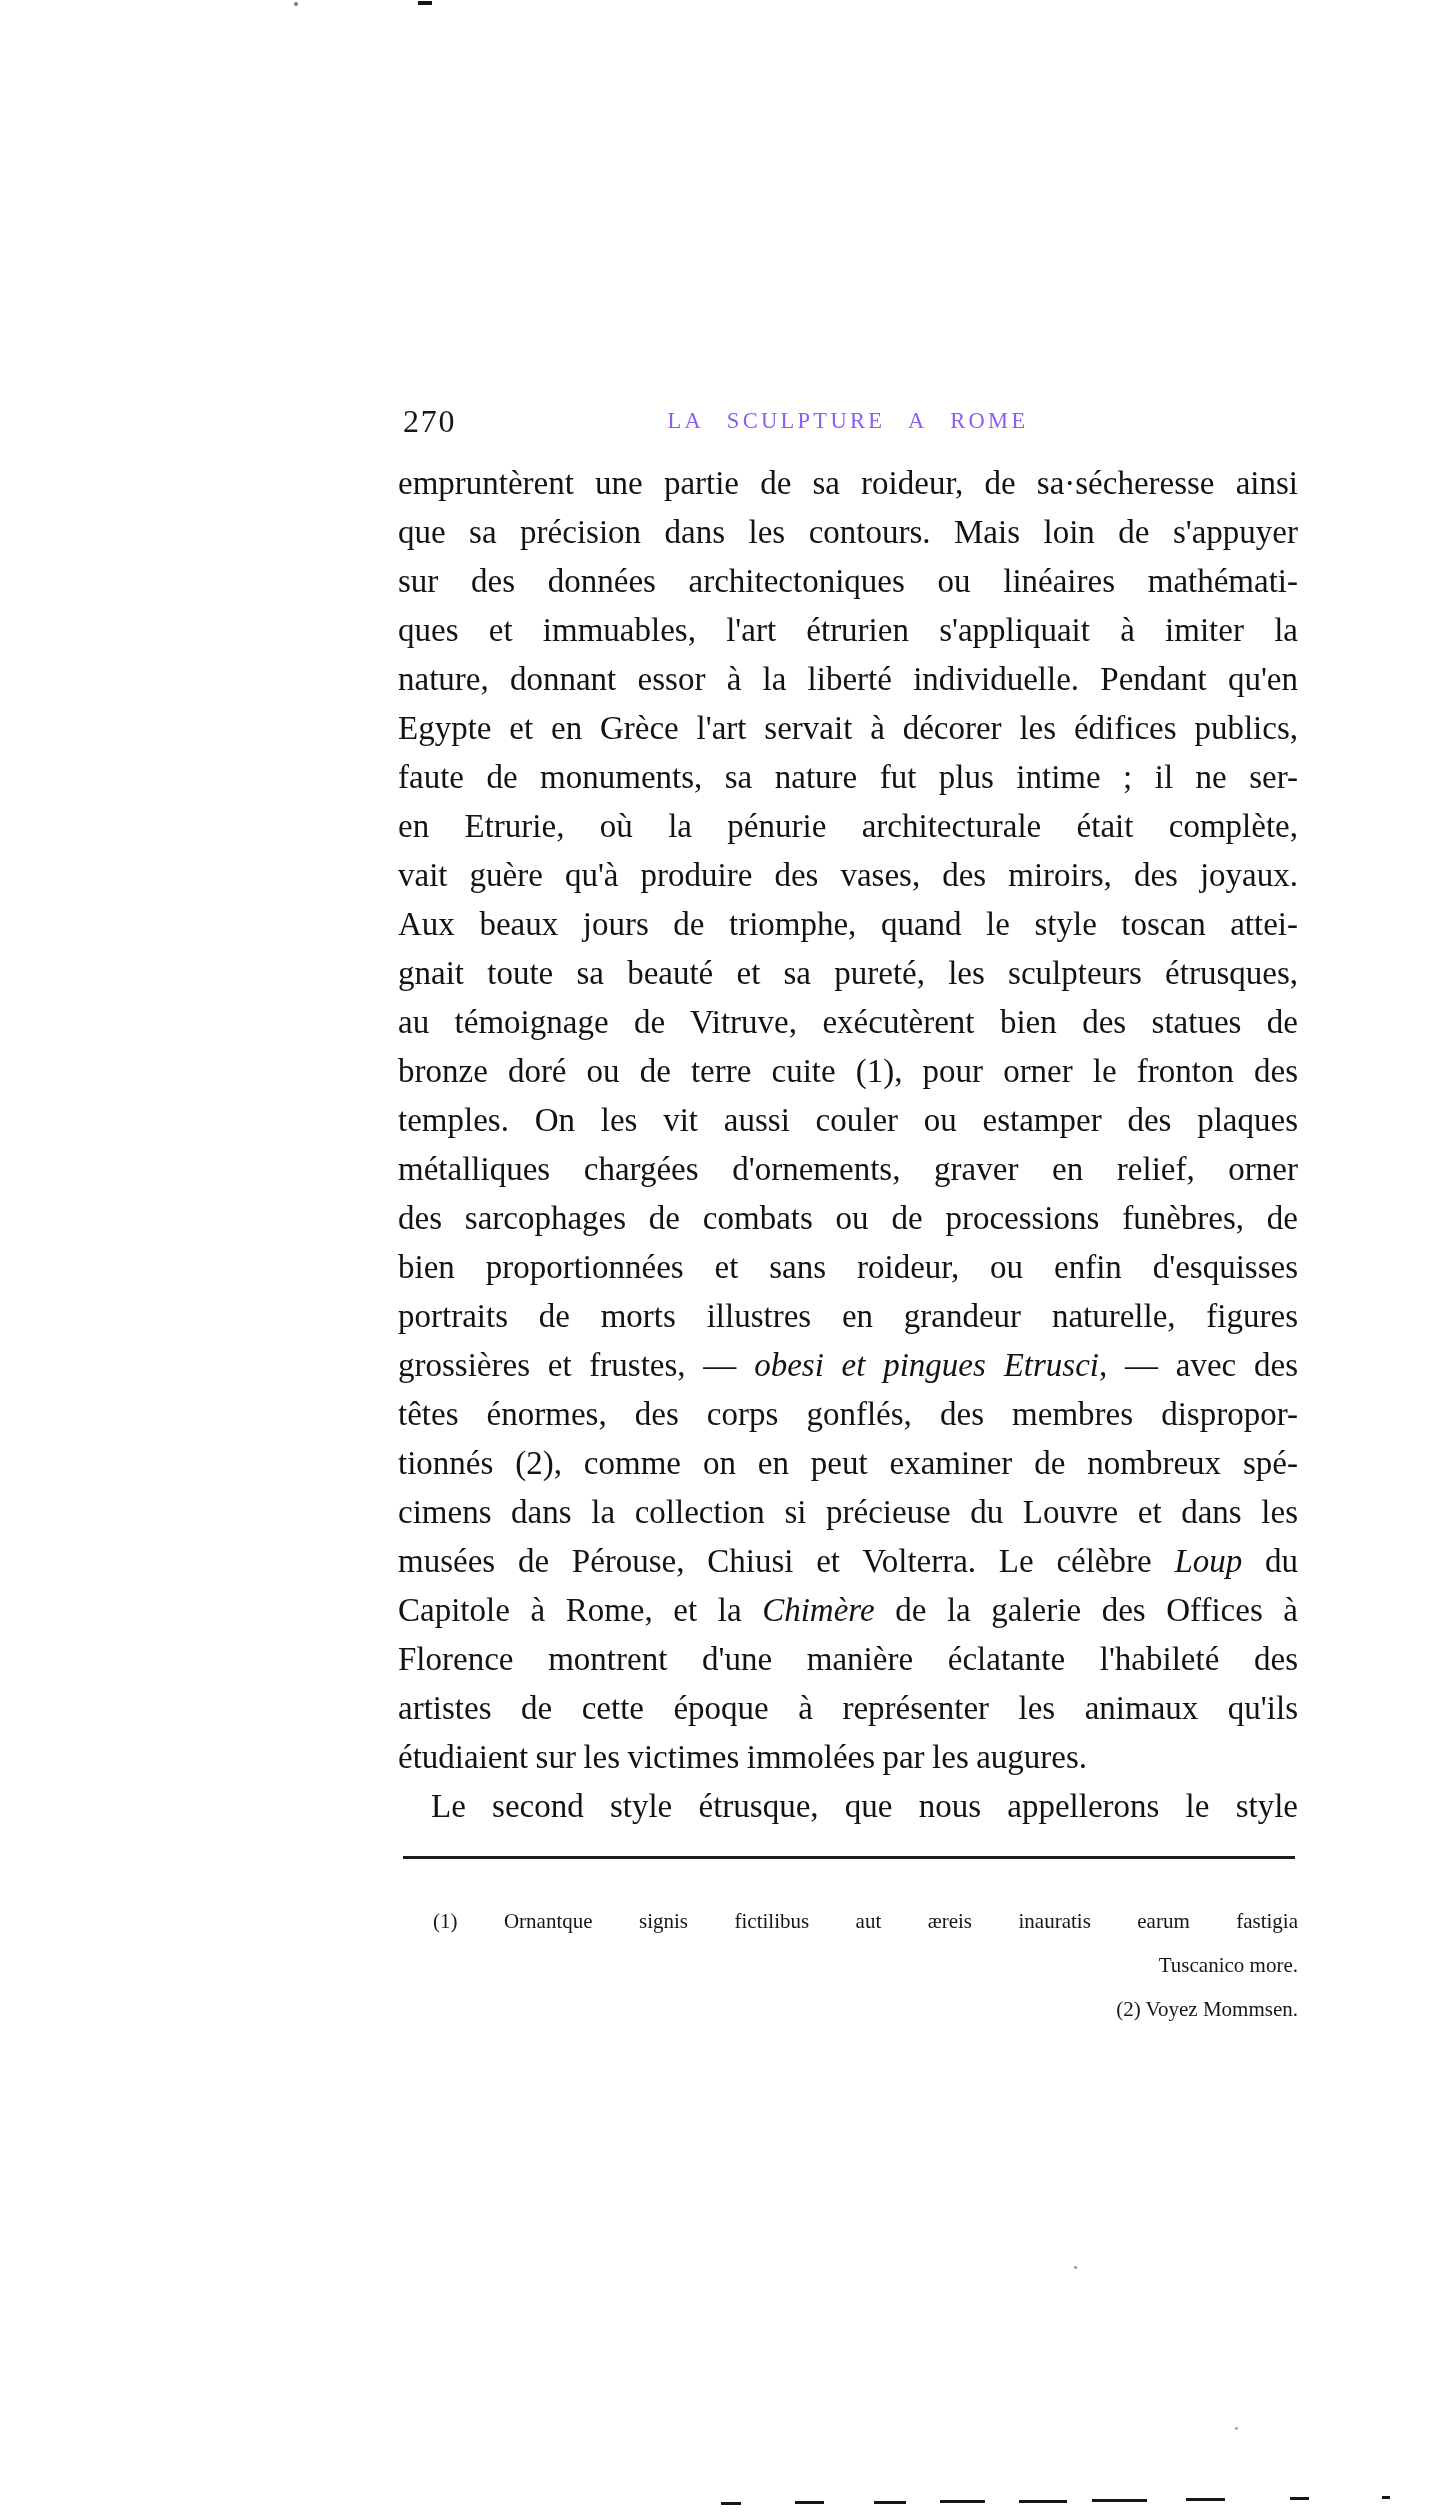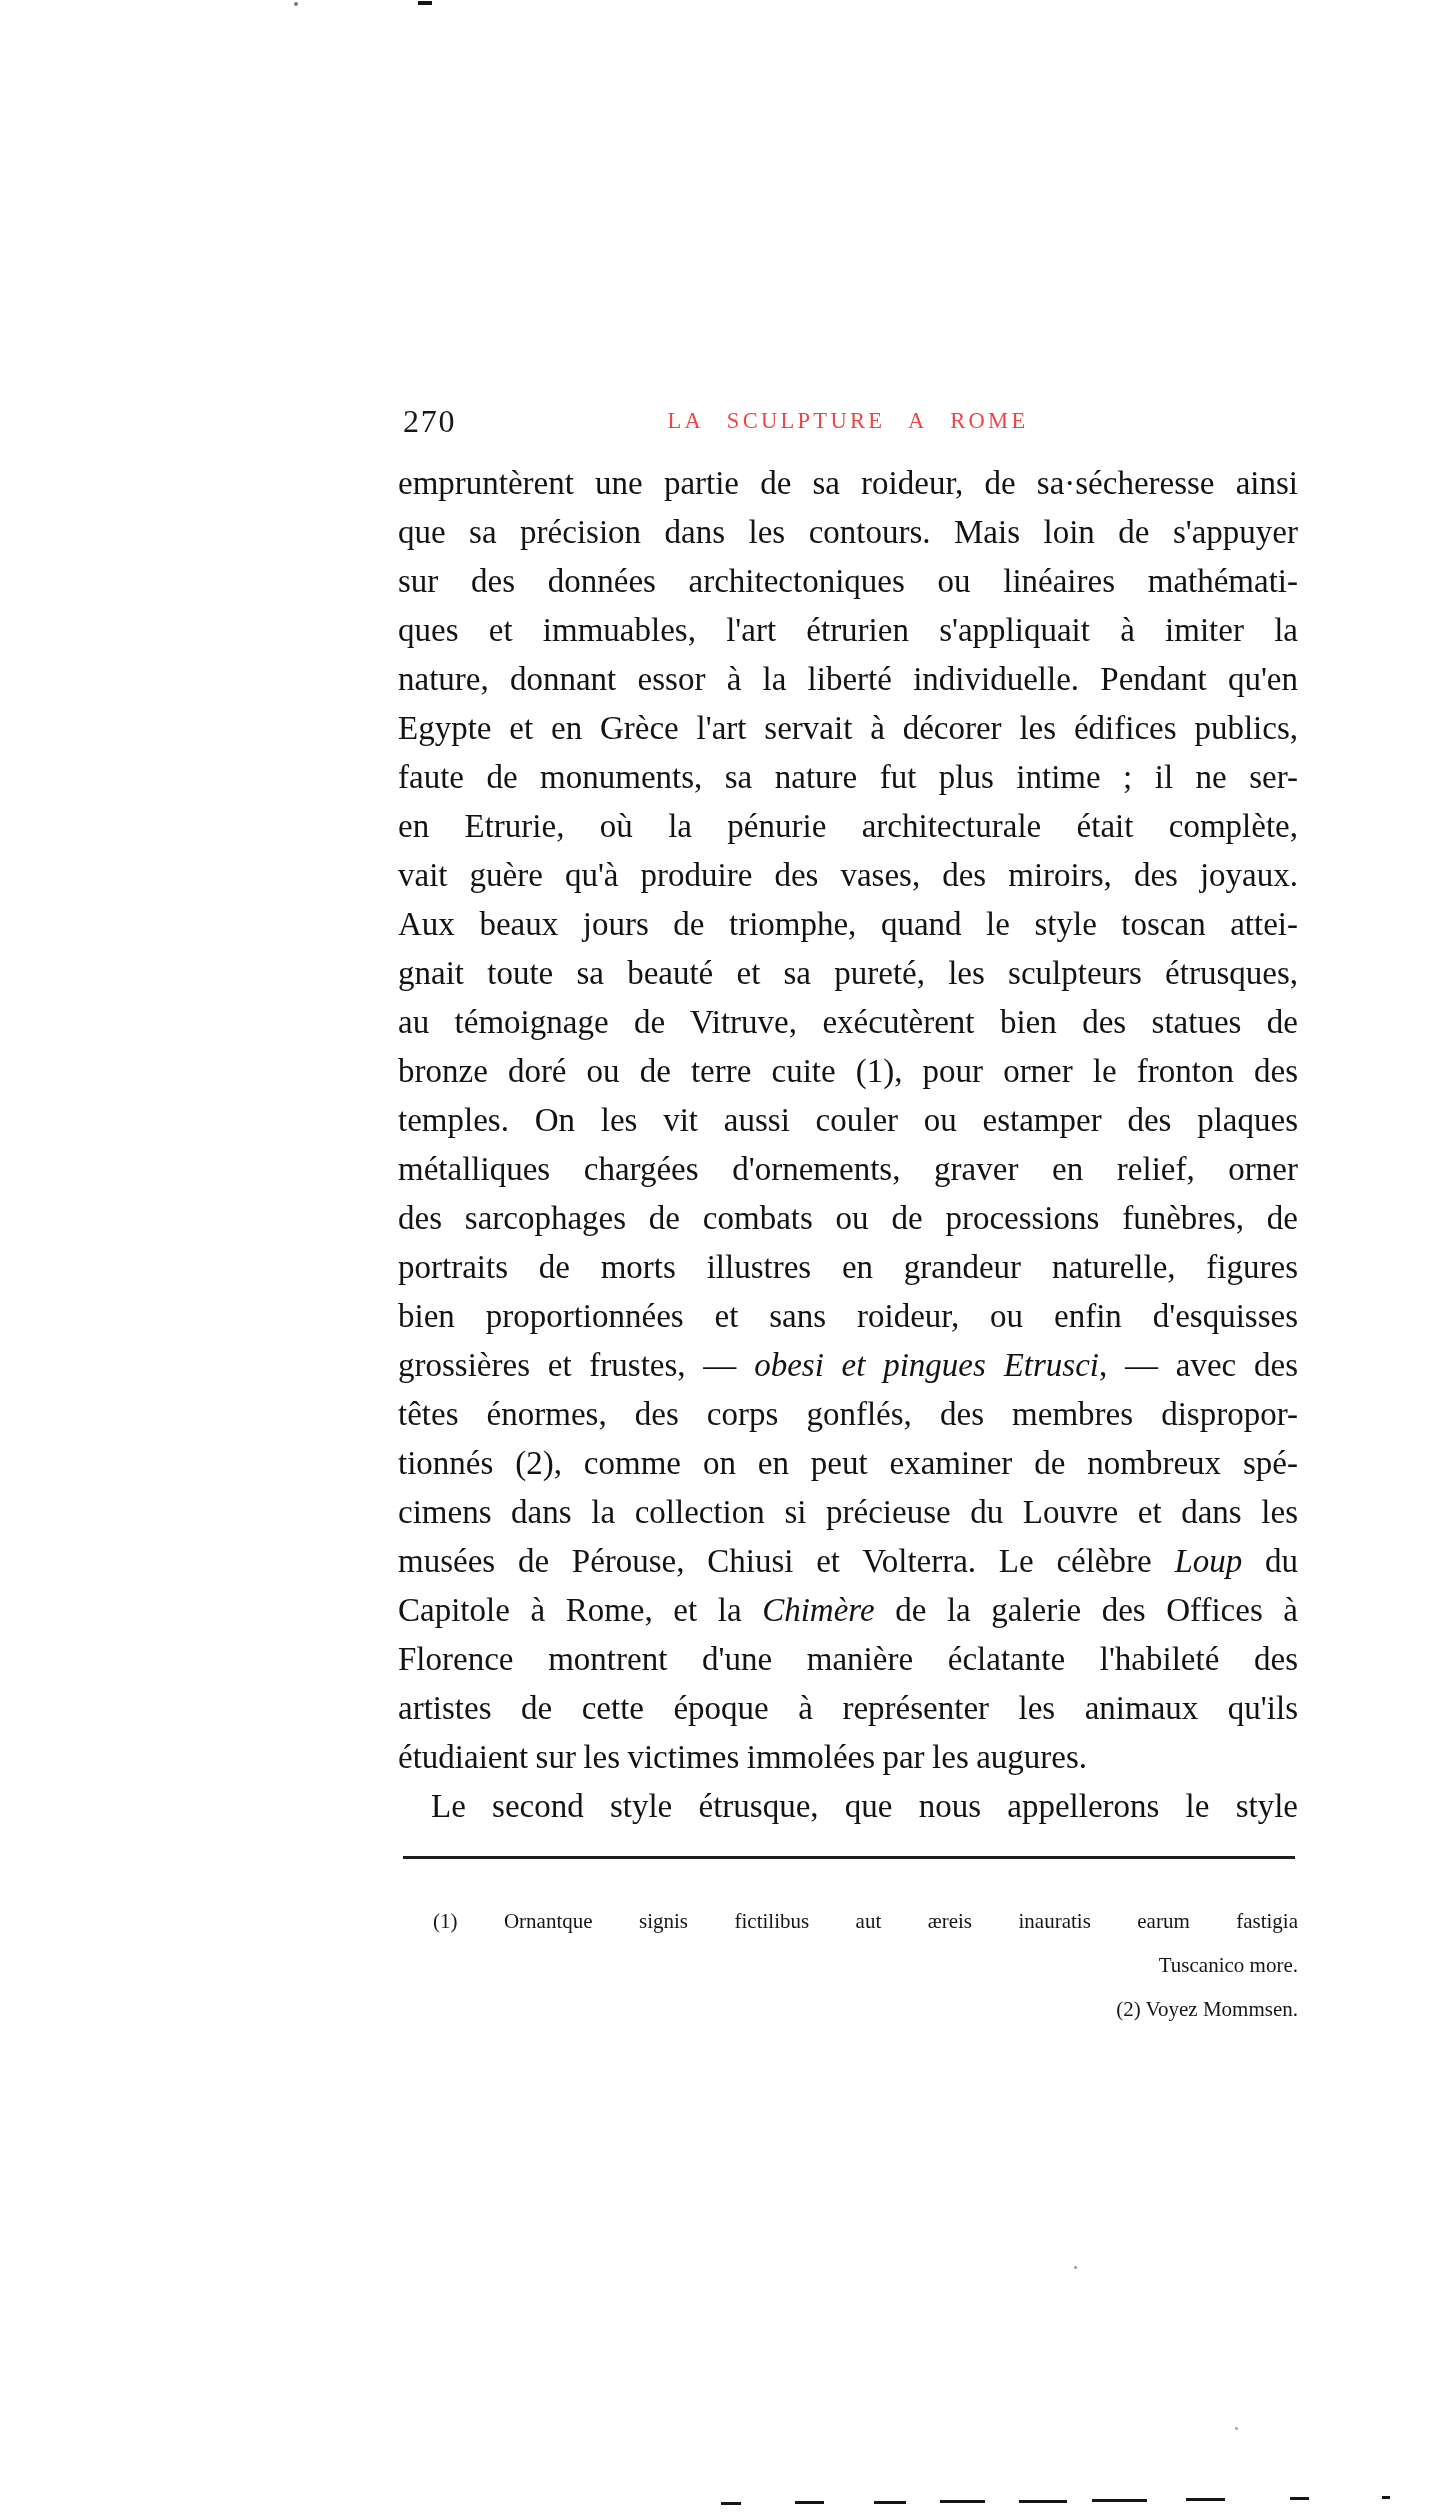--- a/index.html
+++ b/index.html
@@ -2,21 +2,21 @@
 <html style="font-size:13.3px"><head>
 <meta charset="utf-8">
 <style>
   html,body{margin:0;padding:0;background:#ffffff;}
   .page{
     position:relative;width:1451px;height:2512px;background:#ffffff;overflow:hidden;
     font-family:"Liberation Serif","DejaVu Serif",serif;color:#141414;margin-left:19px;
   }
   .header{position:absolute;left:379px;top:401px;width:900px;height:42px;}
   .pageno{position:absolute;left:5px;top:1.7px;font-size:32px;letter-spacing:1.7px;color:#171717;}
-  .title{text-align:center;font-size:22.5px;letter-spacing:3.3px;word-spacing:15px;padding-top:6.7px;color:#ef4444;}
+  .title{text-align:center;font-size:22.5px;letter-spacing:3.3px;word-spacing:15px;padding-top:6.7px;color:#8b5cf6;}
   .bodytext{position:absolute;left:379px;top:459px;width:900px;font-size:33px;color:#131313;word-spacing:-0.8px;}
   .line{height:49px;line-height:49px;text-align:justify;text-align-last:justify;-moz-text-align-last:justify;white-space:normal;}
   .line.nj{text-align:left;text-align-last:auto;-moz-text-align-last:auto;}
   .line em{font-style:italic;}
   .rule{position:absolute;left:384px;top:1856px;width:892px;height:2.5px;background:#1d1d1d;}
   .footnotes{position:absolute;left:379px;top:1899px;width:900px;font-size:21px;color:#161616;}
   .fline{height:44px;line-height:44px;text-align:justify;text-align-last:justify;-moz-text-align-last:justify;}
   .fline.nj{text-align:right;text-align-last:auto;-moz-text-align-last:auto;}
   .mark{position:absolute;}
 </style>
@@ -40,22 +40,22 @@
       <div class="line"><span>faute de monuments, sa nature fut plus intime ; il ne ser-</span></div>
       <div class="line"><span>en Etrurie, où la pénurie architecturale était complète,</span></div>
       <div class="line"><span>vait guère qu'à produire des vases, des miroirs, des joyaux.</span></div>
       <div class="line"><span>Aux beaux jours de triomphe, quand le style toscan attei-</span></div>
       <div class="line"><span>gnait toute sa beauté et sa pureté, les sculpteurs étrusques,</span></div>
       <div class="line"><span>au témoignage de Vitruve, exécutèrent bien des statues de</span></div>
       <div class="line"><span>bronze doré ou de terre cuite (1), pour orner le fronton des</span></div>
       <div class="line"><span>temples. On les vit aussi couler ou estamper des plaques</span></div>
       <div class="line"><span>métalliques chargées d'ornements, graver en relief, orner</span></div>
       <div class="line"><span>des sarcophages de combats ou de processions funèbres, de</span></div>
+      <div class="line"><span>bien proportionnées et sans roideur, ou enfin d'esquisses</span></div>
       <div class="line"><span>portraits de morts illustres en grandeur naturelle, figures</span></div>
-      <div class="line"><span>bien proportionnées et sans roideur, ou enfin d'esquisses</span></div>
       <div class="line"><span>grossières et frustes, — </span><em>obesi et pingues Etrusci</em><span>, — avec des</span></div>
       <div class="line"><span>têtes énormes, des corps gonflés, des membres dispropor-</span></div>
       <div class="line"><span>tionnés (2), comme on en peut examiner de nombreux spé-</span></div>
       <div class="line"><span>cimens dans la collection si précieuse du Louvre et dans les</span></div>
       <div class="line"><span>musées de Pérouse, Chiusi et Volterra. Le célèbre </span><em>Loup</em><span> du</span></div>
       <div class="line"><span>Capitole à Rome, et la </span><em>Chimère</em><span> de la galerie des Offices à</span></div>
       <div class="line"><span>Florence montrent d'une manière éclatante l'habileté des</span></div>
       <div class="line"><span>artistes de cette époque à représenter les animaux qu'ils</span></div>
       <div class="line nj"><span>étudiaient sur les victimes immolées par les augures.</span></div>
       <div class="line" style="padding-left: 33px;"><span>Le second style étrusque, que nous appellerons le style</span></div>

